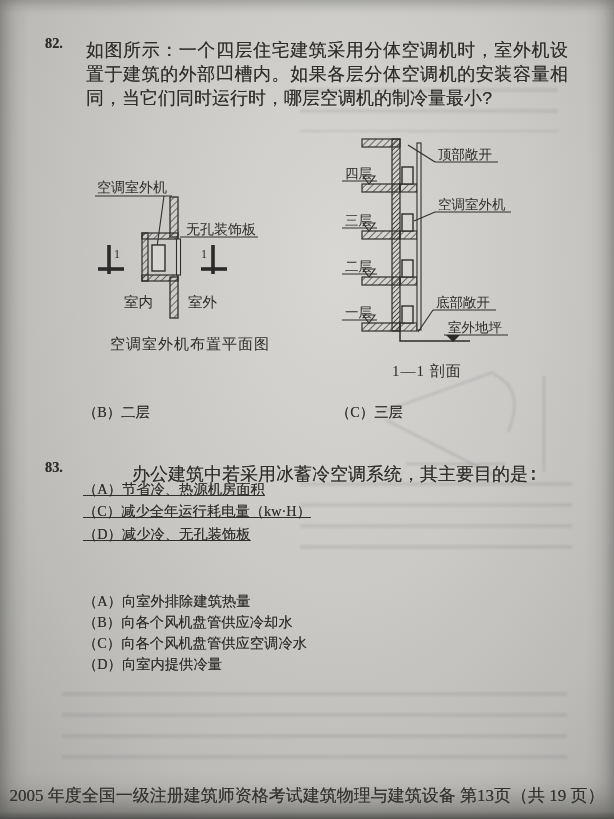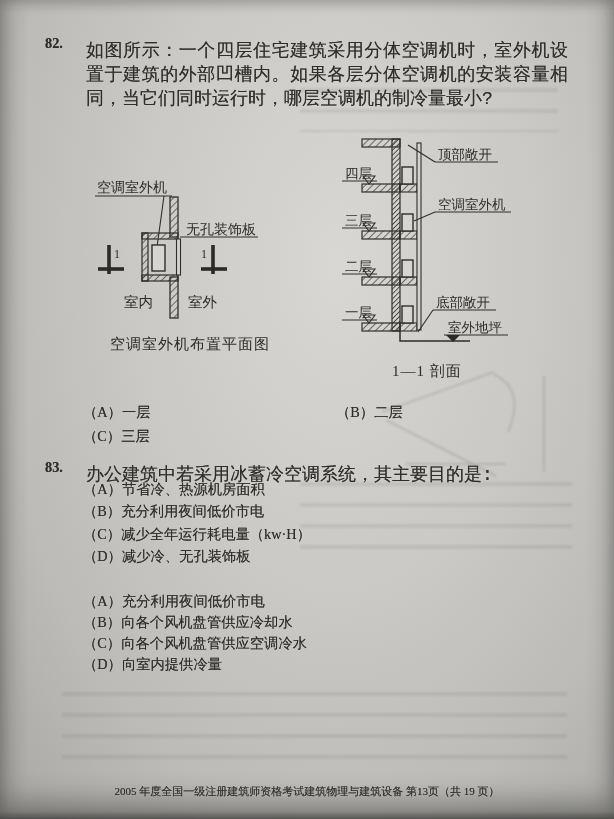--- a/index.html
+++ b/index.html
@@ -14,21 +14,21 @@
                inset 10px 0 18px rgba(80,80,78,.14), inset -8px 0 14px rgba(90,90,88,.10);}
   .page::after{content:"";position:absolute;left:0;right:0;bottom:0;height:8px;pointer-events:none;
     background:linear-gradient(to bottom, rgba(40,40,38,0), rgba(45,45,43,.45));}
   .q-head{position:absolute;display:flex;align-items:flex-start;}
   .q-num{flex:0 0 33px;font-size:14.3px;line-height:24px;font-weight:bold;}
   .q-text{margin:8px;font-size:18px;line-height:24px;text-align:justify;font-family:Liberation Mono, monospace;}
   .opts82{position:absolute;left:83px;top:400px;width:460px;display:grid;
     grid-template-columns:253px auto;font-size:14.3px;line-height:24px;}
   .optlist{position:absolute;left:83px;font-size:14.3px;}
   .optlist div{white-space:nowrap;}
-  .footer{position:absolute;left:0;right:0;top:784px;text-align:center;font-size:11px;color:#34332f;}
+  .footer{position:absolute;left:0;right:0;top:784px;text-align:center;font-size:17px;color:#34332f;}
   svg text{font-family:"Liberation Serif","DejaVu Serif",serif;fill:#2d2c29;}
   .ghost{position:absolute;pointer-events:none;filter:blur(1.1px);}
   .ghost-lines{background:repeating-linear-gradient(to bottom, rgba(75,75,82,.10) 0 4px, rgba(75,75,82,0) 4px 21px);}
   .ink{text-shadow:0 0 .6px rgba(47,46,42,.65);}
 </style>
 </head>
 <body>
 
 <div class="page">
 
@@ -153,38 +153,36 @@
     </g>
     <g>
       <text x="118" y="204" font-size="13.5">室外地坪</text>
       <line x1="114" y1="207" x2="178" y2="207" stroke="#2f2e2c" stroke-width="1.1"></line>
       <polygon points="116,207 130,207 123,214" fill="#2b2a28"></polygon>
     </g>
     <text x="62" y="248" font-size="15" letter-spacing="1">1—1 剖面</text>
   </svg>
 
   <div class="opts82 ink">
-    <span>（A）一层</span>
     <span>（B）二层</span>
     <span>（C）三层</span>
   </div>
 
-  <div class="q-head ink" style="left:45px;top:455px;width:531px;">
+  <div class="q-head ink" style="left:45px;top:455px;width:531px;gap:46px;">
     <span class="q-num">83.</span>
     <p class="q-text">办公建筑中若采用冰蓄冷空调系统，其主要目的是:</p>
   </div>
-  <div class="optlist ink" style="top:478px;line-height:22.4px;">
+  <div class="optlist ink" style="top:478px;line-height:22.4px;text-decoration:underline;">
     <div>（A）节省冷、热源机房面积</div>
-    <div>（B）充分利用夜间低价市电</div>
     <div>（C）减少全年运行耗电量（kw·H）</div>
     <div>（D）减少冷、无孔装饰板</div>
   </div>
 
   <div class="optlist ink" style="top:591px;line-height:21px;">
-    <div>（A）充分利用夜间低价市电</div>
+    <div>（A）向室外排除建筑热量</div>
     <div>（B）向各个风机盘管供应冷却水</div>
     <div>（C）向各个风机盘管供应空调冷水</div>
     <div>（D）向室内提供冷量</div>
   </div>
 
   <div class="footer ink">2005 年度全国一级注册建筑师资格考试建筑物理与建筑设备  第13页（共 19 页）</div>
 
   <div class="ghost ghost-lines" style="left:300px;top:88px;width:258px;height:44px;"></div>
   <svg class="ghost" width="200" height="112" viewBox="0 0 200 112" style="left:376px;top:368px;">
     <g stroke="rgba(70,70,78,.15)" stroke-width="2" fill="none">

